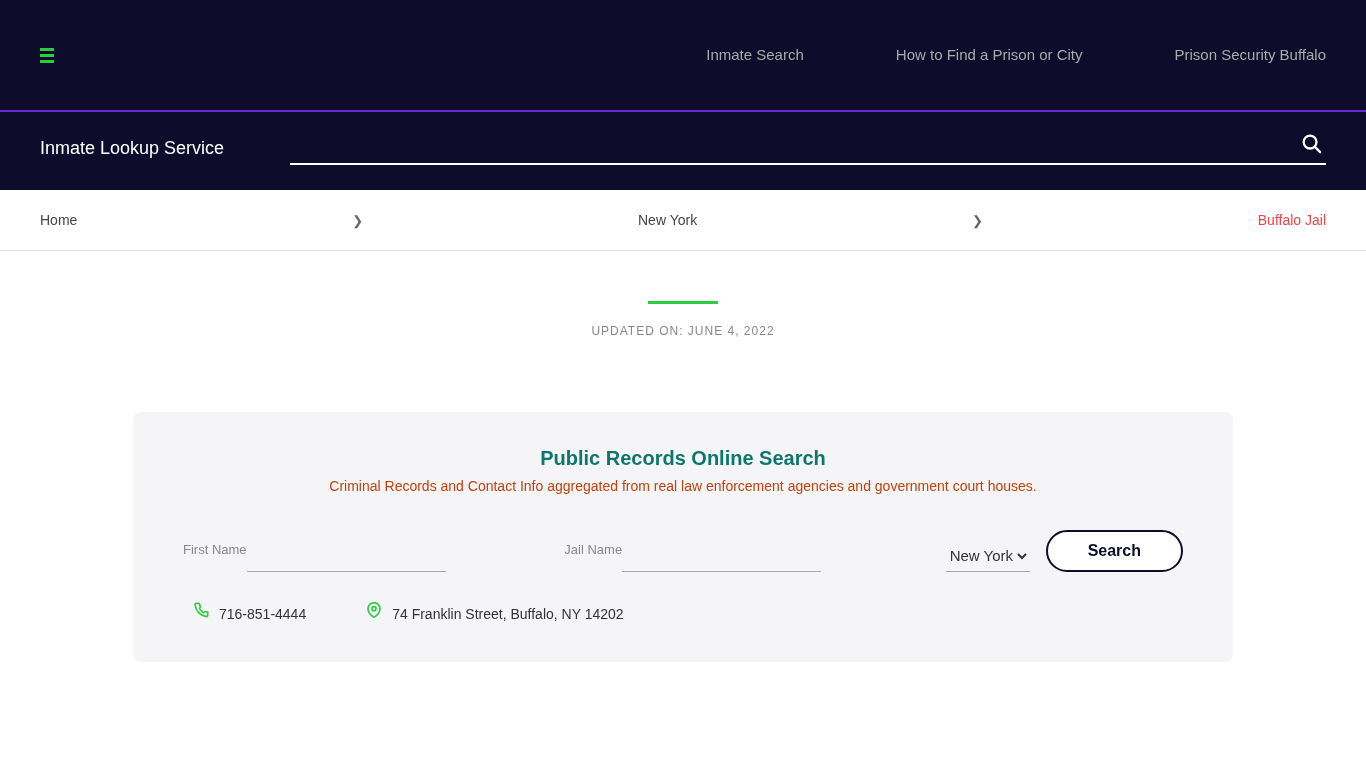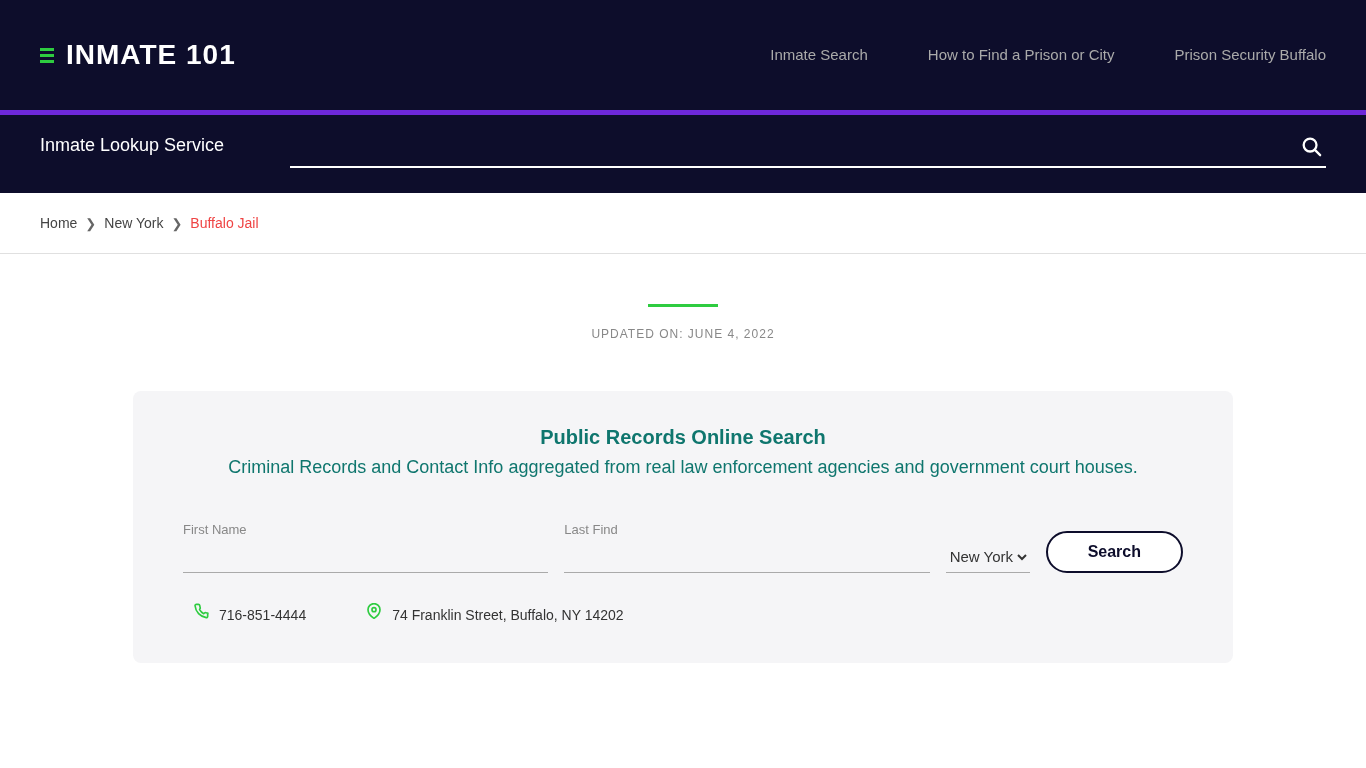--- a/index.html
+++ b/index.html
@@ -33,38 +33,39 @@
     }
     .logo-text {
       font-family: Arial, sans-serif;
       font-weight: 900;
       font-size: 28px;
       color: #fff;
       letter-spacing: 1px;
     }
     .nav-links {
       display: flex;
-      gap: 60px;
+      gap: 92px;
       list-style: none;
       align-items: flex-end;
     }
     .nav-links li a {
       color: #aaa;
       text-decoration: none;
       font-family: Arial, sans-serif;
       font-size: 15px;
       font-weight: 400;
     }
 
     
     .search-section {
       background: #0d0d2b;
-      border-top: 5px solid #6d28d9;
+      border-top: 2px solid #6d28d9;
       padding: 20px 40px 25px;
       display: flex;
+      align-items: center;
       gap: 30px;
     }
     .search-label {
       color: #fff;
       font-family: Arial, sans-serif;
       font-size: 18px;
       font-weight: 400;
       white-space: nowrap;
       min-width: 220px;
     }
@@ -98,20 +99,21 @@
       padding: 22px 40px;
       border-bottom: 1px solid #e0e0e0;
       background: #fff;
     }
     .breadcrumb {
       display: flex;
       align-items: center;
       gap: 8px;
       font-family: Arial, sans-serif;
       font-size: 14px;
+      justify-content: space-between;
     }
     .breadcrumb a {
       color: #444;
       text-decoration: none;
     }
     .breadcrumb .chevron {
       color: #666;
       font-size: 13px;
     }
     .breadcrumb .current {
@@ -140,21 +142,21 @@
       margin: 0 auto 20px;
       display: block;
     }
     .updated-date {
       text-align: center;
       font-family: Arial, sans-serif;
       font-size: 12px;
       color: #888;
       letter-spacing: 1px;
       text-transform: uppercase;
-      margin-bottom: 50px;
+      margin-bottom: 74px;
     }
 
     
     .records-card {
       background: #f5f5f7;
       border-radius: 8px;
       padding: 35px 50px 40px;
       margin: 0 auto;
       max-width: 1100px;
     }
@@ -162,32 +164,31 @@
       text-align: center;
       font-family: Arial, sans-serif;
       font-size: 20px;
       font-weight: 700;
       color: #0f766e;
       margin-bottom: 8px;
     }
     .records-subtitle {
       text-align: center;
       font-family: Arial, sans-serif;
-      font-size: 18px;
-      color: #0f766e;
-      margin-bottom: 30px;
+      font-size: 14px;
+      color: #c2410c;
+      margin-bottom: 13px;
     }
     .search-form {
       display: flex;
       gap: 16px;
       align-items: flex-end;
     }
     .form-field {
       display: flex;
-      flex-direction: column;
       flex: 1;
     }
     .form-field label {
       font-family: Arial, sans-serif;
       font-size: 13px;
       color: #888;
       margin-bottom: 6px;
     }
     .form-field input {
       border: none;
@@ -259,21 +260,20 @@
 </head>
 <body>
 
 <nav class="top-nav">
   <div class="logo-area">
     <div class="logo-icon">
       <span></span>
       <span></span>
       <span></span>
     </div>
-    <span class="logo-text">INMATE 101</span>
   </div>
   <ul class="nav-links">
     <li>
       <a href="#">Inmate Search</a>
     </li>
     <li>
       <a href="#">How to Find a Prison or City</a>
     </li>
     <li>
       <a href="#">Prison Security Buffalo</a>
@@ -312,21 +312,21 @@
   <div class="records-card">
     <h2 class="records-title">Public Records Online Search</h2>
     <p class="records-subtitle">Criminal Records and Contact Info aggregated from real law enforcement agencies and government court houses.</p>
 
     <div class="search-form">
       <div class="form-field">
         <label>First Name</label>
         <input type="text" style="">
       </div>
       <div class="form-field">
-        <label>Last Find</label>
+        <label>Jail Name</label>
         <input type="text" style="">
       </div>
       <div class="state-select-wrap">
         <label>&nbsp;</label>
         <select>
           <option>New York</option>
           <option>California</option>
           <option>Texas</option>
           <option>Florida</option>
         </select>

